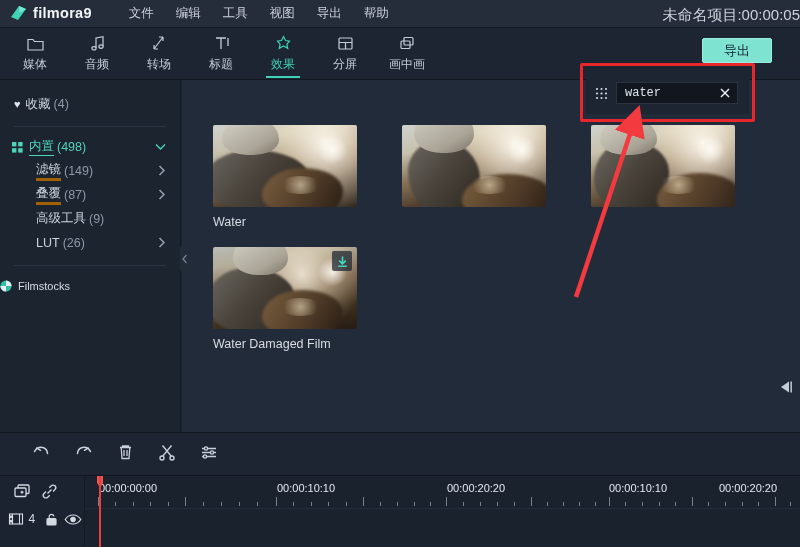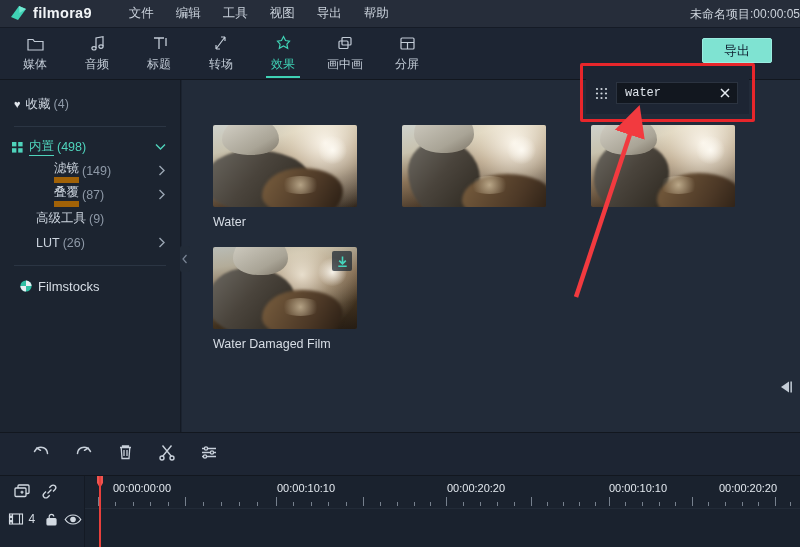--- a/index.html
+++ b/index.html
@@ -19,21 +19,21 @@
     border-bottom: 1px solid #151b26;
   }
   .logo-wrap { display: flex; align-items: flex-start; margin-left: 10px; }
   .logo-mark { width: 17px; height: 17px; position: relative; margin-right: 6px; }
   .logo-text { color: #f1f4f7; font-size: 14.5px; font-weight: bold; letter-spacing: .3px; }
   .menu-items { display: flex; margin-left: 26px; }
   .menu-item {
     color: #c9d1db; font-size: 12.5px; padding: 3px 11px; cursor: default;
   }
   .proj-title {
-    position: absolute; right: 0px; top: 6px; color: #ccd3dc; font-size: 12px;
+    position: absolute; right: 0px; top: 6px; color: #ccd3dc; font-size: 15px;
     white-space: nowrap;
   }
 
   
   .toolbar {
     position: absolute; top: 28px; left: 0; width: 800px; height: 52px;
     background: #1d2533; border-bottom: 1px solid #12171f;
     display: flex; align-items: flex-start; padding-left: 4px;
   }
   .tbtab {
@@ -65,28 +65,28 @@
     display: flex; align-items: center; height: 24px; padding-left: 14px;
     color: #ccd4de; font-size: 12.5px; cursor: default; position: relative;
   }
   .side-row .cnt { color: #8e99a7; margin-left: 3px; }
   .side-sep { height: 1px; background: #2b3543; margin: 10px 14px 8px 14px; }
   .side-row.grp { color: #4fd3bb; padding-left: 12px; }
   .side-row.grp .lbl { border-bottom: 1px solid #4fd3bb; }
   .side-row.grp .cnt { color: #4fd3bb; }
   .side-row.sub { padding-left: 36px; color: #ccd4de; }
   .side-row.sub .lbl { border-bottom: 1px solid transparent; }
-  .side-row.sub.underline .lbl { border-bottom: 6px solid #a16207; margin-left: 18px; }
+  .side-row.sub.underline .lbl { border-bottom: 3px solid #a16207; }
   .chev {
     position: absolute; right: 14px; color: #9aa5b2; font-size: 11px;
   }
   .chev.down { color: #4fd3bb; }
   .heart { color: #e2e8ee; font-size: 11px; margin-right: 5px; }
-  .fs-row { display: flex; align-items: center; padding-left: 20px; height: 24px;
-    color: #d6dde5; font-size: 13px; }
+  .fs-row { display: flex; align-items: center; padding-left: 0; height: 24px;
+    color: #d6dde5; font-size: 11px; }
 
   .divider-handle {
     position: absolute; left: 180px; top: 246px; width: 10px; height: 26px;
     background: #222b38; border-radius: 2px; display: flex;
     align-items: center; justify-content: center; cursor: col-resize; z-index: 5;
   }
 
   
   .content {
     position: absolute; top: 80px; left: 182px; width: 618px; height: 352px;
@@ -244,63 +244,63 @@
           <path d="M7 13V3l7-1.3v9.6"></path>
             <ellipse cx="5" cy="13.3" rx="2.1" ry="1.7"></ellipse>
             <ellipse cx="12" cy="11.6" rx="2.1" ry="1.7"></ellipse>
         </svg>
       </span>
       <span class="lb">音频</span>
     </div>
 
     <div class="tbtab">
       <span class="ic">
+        <svg width="18" height="17" viewBox="0 0 18 17" fill="none" stroke="#c3ccd7" stroke-width="1.2">
+          <path d="M13 2L4 14M13 2h-4M13 2v4M4 14h4M4 14v-4"></path>
+        </svg>
+      </span>
+      <span class="lb">转场</span>
+    </div>
+
+    <div class="tbtab">
+      <span class="ic">
         <svg width="17" height="17" viewBox="0 0 17 17" fill="none" stroke="#c3ccd7" stroke-width="1.3">
           <path d="M3 3h10M8 3v11M15 3v8"></path>
         </svg>
       </span>
       <span class="lb">标题</span>
-    </div>
-
-    <div class="tbtab">
-      <span class="ic">
-        <svg width="18" height="17" viewBox="0 0 18 17" fill="none" stroke="#c3ccd7" stroke-width="1.2">
-          <path d="M13 2L4 14M13 2h-4M13 2v4M4 14h4M4 14v-4"></path>
-        </svg>
-      </span>
-      <span class="lb">转场</span>
     </div>
 
     <div class="tbtab active">
       <span class="ic">
         <svg width="19" height="18" viewBox="0 0 19 18" fill="none" stroke="#3fd2b5" stroke-width="1.2">
           <path d="M9.5 2.5l2 4 4 .6-2.6 3 .8 4.2-4.2-2.3-4.2 2.3.8-4.2L3.5 7.1l4-.6z"></path>
         </svg>
       </span>
       <span class="lb">效果</span>
+    </div>
+
+    <div class="tbtab">
+      <span class="ic">
+        <svg width="19" height="17" viewBox="0 0 19 17" fill="none" stroke="#c3ccd7" stroke-width="1.2">
+          <rect x="3" y="3" width="13" height="11" rx="1"></rect>
+            <path d="M3 7.5h13M9.5 7.5V14"></path>
+        </svg>
+      </span>
+      <span class="lb">分屏</span>
     </div>
 
     <div class="tbtab">
       <span class="ic">
         <svg width="19" height="17" viewBox="0 0 19 17" fill="none" stroke="#c3ccd7" stroke-width="1.2">
           <rect x="6" y="2.5" width="9" height="7.5" rx="1"></rect>
             <rect x="3" y="6" width="9" height="7.5" rx="1"></rect>
         </svg>
       </span>
       <span class="lb">画中画</span>
-    </div>
-
-    <div class="tbtab">
-      <span class="ic">
-        <svg width="19" height="17" viewBox="0 0 19 17" fill="none" stroke="#c3ccd7" stroke-width="1.2">
-          <rect x="3" y="3" width="13" height="11" rx="1"></rect>
-            <path d="M3 7.5h13M9.5 7.5V14"></path>
-        </svg>
-      </span>
-      <span class="lb">分屏</span>
     </div>
 
     <div class="export-btn">导出</div>
   </div>
 
   <div style="position:absolute;left:586px;top:72px;width:163px;height:42px;background:#1d2533;display:flex;align-items:center;z-index:30;">
     <span style="width:30px;display:flex;align-items:center;justify-content:center;">
       <svg width="13" height="13" viewBox="0 0 13 13" fill="#cfd6de">
         <circle cx="2" cy="2" r="1.1"></circle>
           <circle cx="6.5" cy="2" r="1.1"></circle>
@@ -561,21 +561,21 @@
         <span class="th-icon">
           <svg width="18" height="13" viewBox="0 0 18 13" fill="none" stroke="#d3dae2" stroke-width="1.2">
             <path d="M1.2 6.5S4 2 9 2s7.8 4.5 7.8 4.5S14 11 9 11 1.2 6.5 1.2 6.5z"></path>
             <circle cx="9" cy="6.5" r="2.2" fill="#d3dae2"></circle>
           </svg>
         </span>
       </div>
     </div>
 
     <div class="ruler">
-      <span class="tick-lbl" style="left:28px">00:00:00:00</span>
+      <span class="tick-lbl" style="left:14px">00:00:00:00</span>
       <span class="tick-lbl" style="left:192px">00:00:10:10</span>
       <span class="tick-lbl" style="left:362px">00:00:20:20</span>
       <span class="tick-lbl" style="left:524px">00:00:10:10</span>
       <span class="tick-lbl" style="left:634px">00:00:20:20</span>
 
       <span class="tick maj" style="left:13px"></span>
         <span class="tick maj" style="left:100px"></span>
       <span class="tick maj" style="left:191px"></span>
         <span class="tick maj" style="left:278px"></span>
       <span class="tick maj" style="left:361px"></span>

